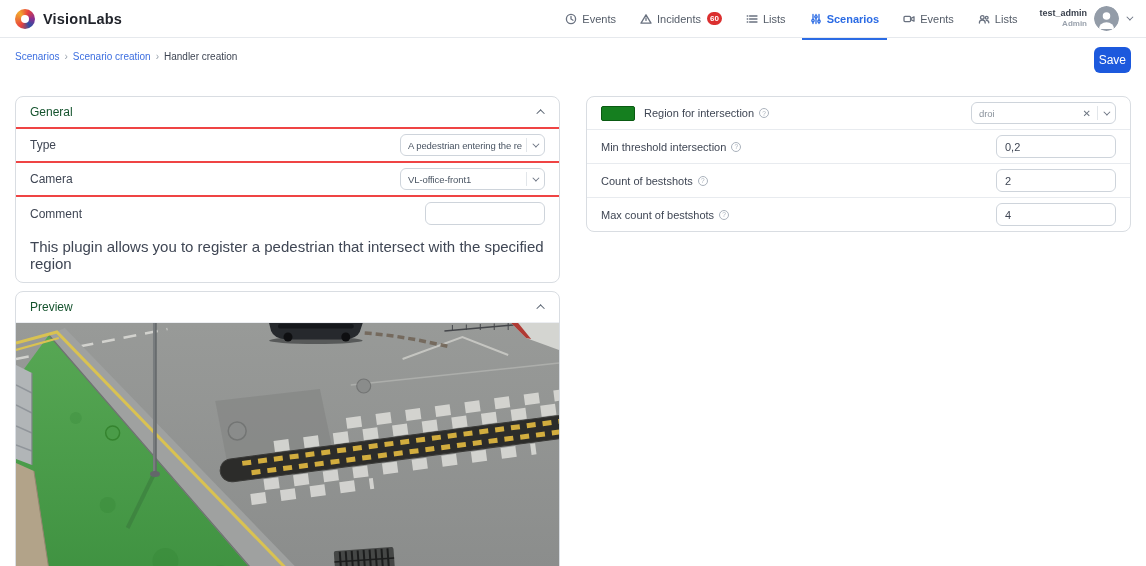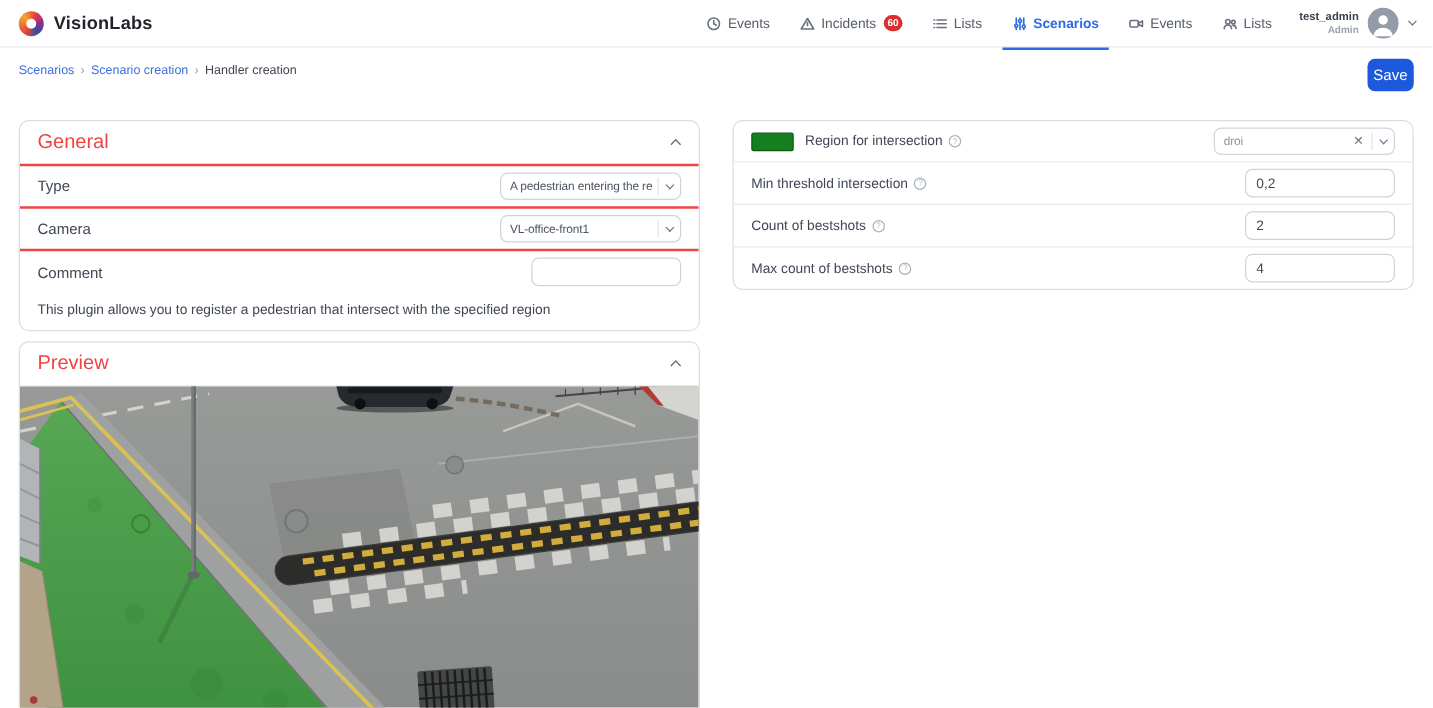--- a/index.html
+++ b/index.html
@@ -52,41 +52,41 @@
     font-family:"Liberation Sans", sans-serif; }
 
   
   main { display:flex; gap:26px; padding:0 15px; align-items:flex-start; }
   .col { flex:1; min-width:0; }
   .panel { border:1px solid #d9dde2; border-radius:8px; background:#fff; overflow:hidden; }
   .panel + .panel { margin-top:8px; }
 
   .panel-head { display:flex; align-items:center; justify-content:space-between;
     padding:8px 14px; cursor:pointer; }
-  .panel-title { font-size:16px; color:#ef4444; }
+  .panel-title { font-size:12px; color:#14532d; }
 
   .frow { display:flex; align-items:center; justify-content:space-between;
     padding:5px 14px; border-top:2px solid #ef4444; min-height:31px; }
   .flabel { font-size:12px; color:#3f4654; display:flex; align-items:center; }
 
   .ctrl { width:145px; height:22px; border:1px solid #ced4db; border-radius:6px;
     display:flex; align-items:center; padding:0 7px; font-size:9.5px; color:#4a5563;
     background:#fff; cursor:pointer; }
   .ctrl .sel-text { flex:1; white-space:nowrap; overflow:hidden; letter-spacing:-.1px; }
   .ctrl .divider { width:1px; align-self:stretch; margin:3px 5px 3px 4px; background:#e2e6ea; }
   input.tinput { width:120px; height:23px; border:1px solid #ced4db; border-radius:6px;
     padding:0 8px; font-size:11px; color:#3f4654; outline:none;
     font-family:"Liberation Sans", sans-serif; }
 
   .toggle { width:20px; height:11px; border:1px solid #d2d7dd; border-radius:6px;
     background:#f2f4f6; position:relative; cursor:pointer; }
   .toggle .knob { position:absolute; left:0; top:0; width:10px; height:10px;
     border-radius:50%; background:#4d5a6b; }
 
-  .panel-desc { padding:8px 14px 10px; font-size:11px; color:#3f4654; }
+  .panel-desc { padding:8px 14px 10px; font-size:15px; color:#3f4654; }
 
   
   .srow { display:flex; align-items:center; justify-content:space-between;
     padding:5px 14px; min-height:32px; }
   .srow + .srow { border-top:1px solid #e8ebef; }
   .slabel { font-size:11px; color:#3f4654; display:flex; align-items:center; }
   .swatch { width:34px; height:15px; background:#157f1f; border:1px solid #0a5a12;
     border-radius:2px; margin-right:9px; }
   .info { width:10px; height:10px; border:1px solid #aab2bc; border-radius:50%;
     color:#aab2bc; font-size:6.5px; display:inline-flex; align-items:center;

